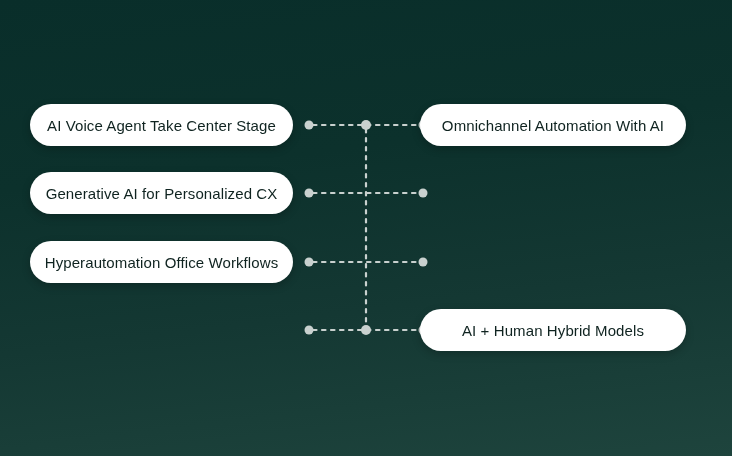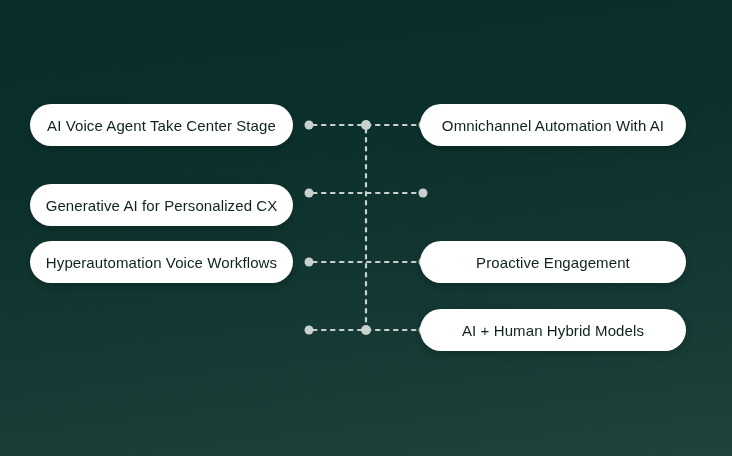--- a/index.html
+++ b/index.html
@@ -34,21 +34,21 @@
   .pill span {
     font-size: 15px;
     font-weight: 500;
     letter-spacing: 0.1px;
     color: #0f2320;
     white-space: nowrap;
   }
   .pill.left  { left: 30px;  width: 263px; }
   .pill.right { left: 420px; width: 266px; }
   .row-1 { top: 104px; }
-  .row-2 { top: 172px; margin-top: 12px; }
+  .row-2 { top: 172px; }
   .row-3 { top: 241px; }
   .row-4 { top: 309px; }
 </style>
 </head>
 <body>
 
 <div class="canvas">
 
   <svg class="connector-layer" viewBox="0 0 732 456" xmlns="http://www.w3.org/2000/svg">
     <g stroke="#c9d1cf" stroke-width="2.2" stroke-dasharray="3.5 5.5" stroke-linecap="round" fill="none">
@@ -77,26 +77,23 @@
     </g>
   </svg>
 
   <div class="pill left row-1">
     <span>AI Voice Agent Take Center Stage</span>
   </div>
   <div class="pill left row-2">
     <span>Generative AI for Personalized CX</span>
   </div>
   <div class="pill left row-3">
-    <span>Hyperautomation Voice Workflows</span>
+    <span>Hyperautomation Office Workflows</span>
   </div>
 
   <div class="pill right row-1">
     <span>Omnichannel Automation With AI</span>
-  </div>
-  <div class="pill right row-3">
-    <span>Proactive Engagement</span>
   </div>
   <div class="pill right row-4">
     <span>AI + Human Hybrid Models</span>
   </div>
 
 </div>
 
 </body></html>

